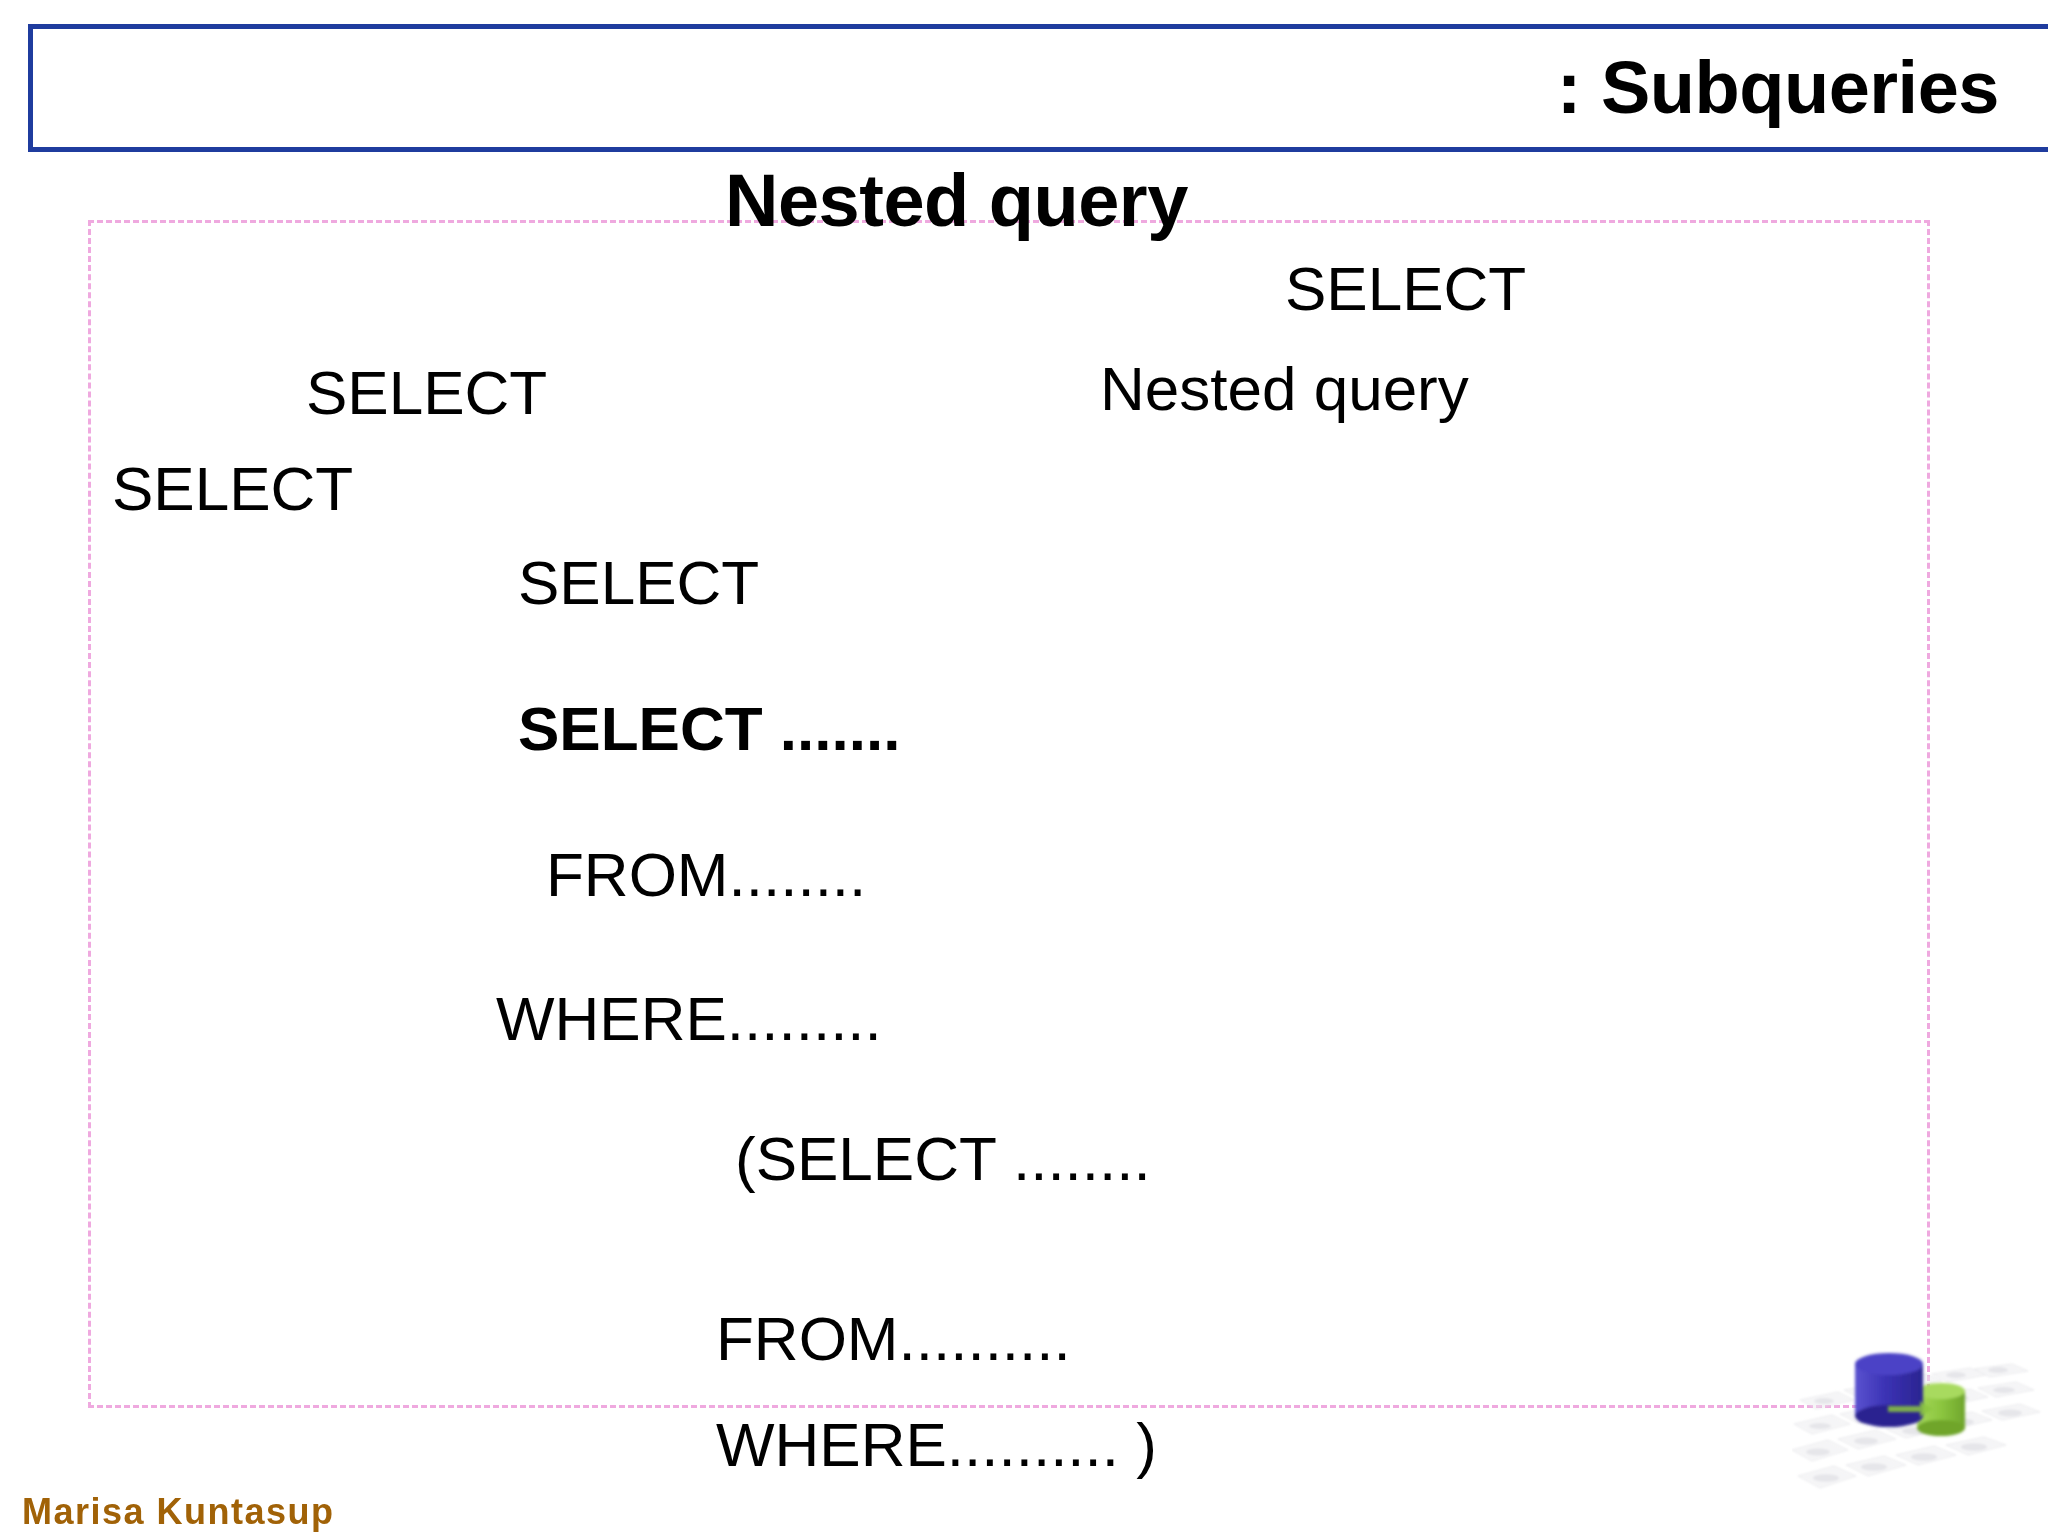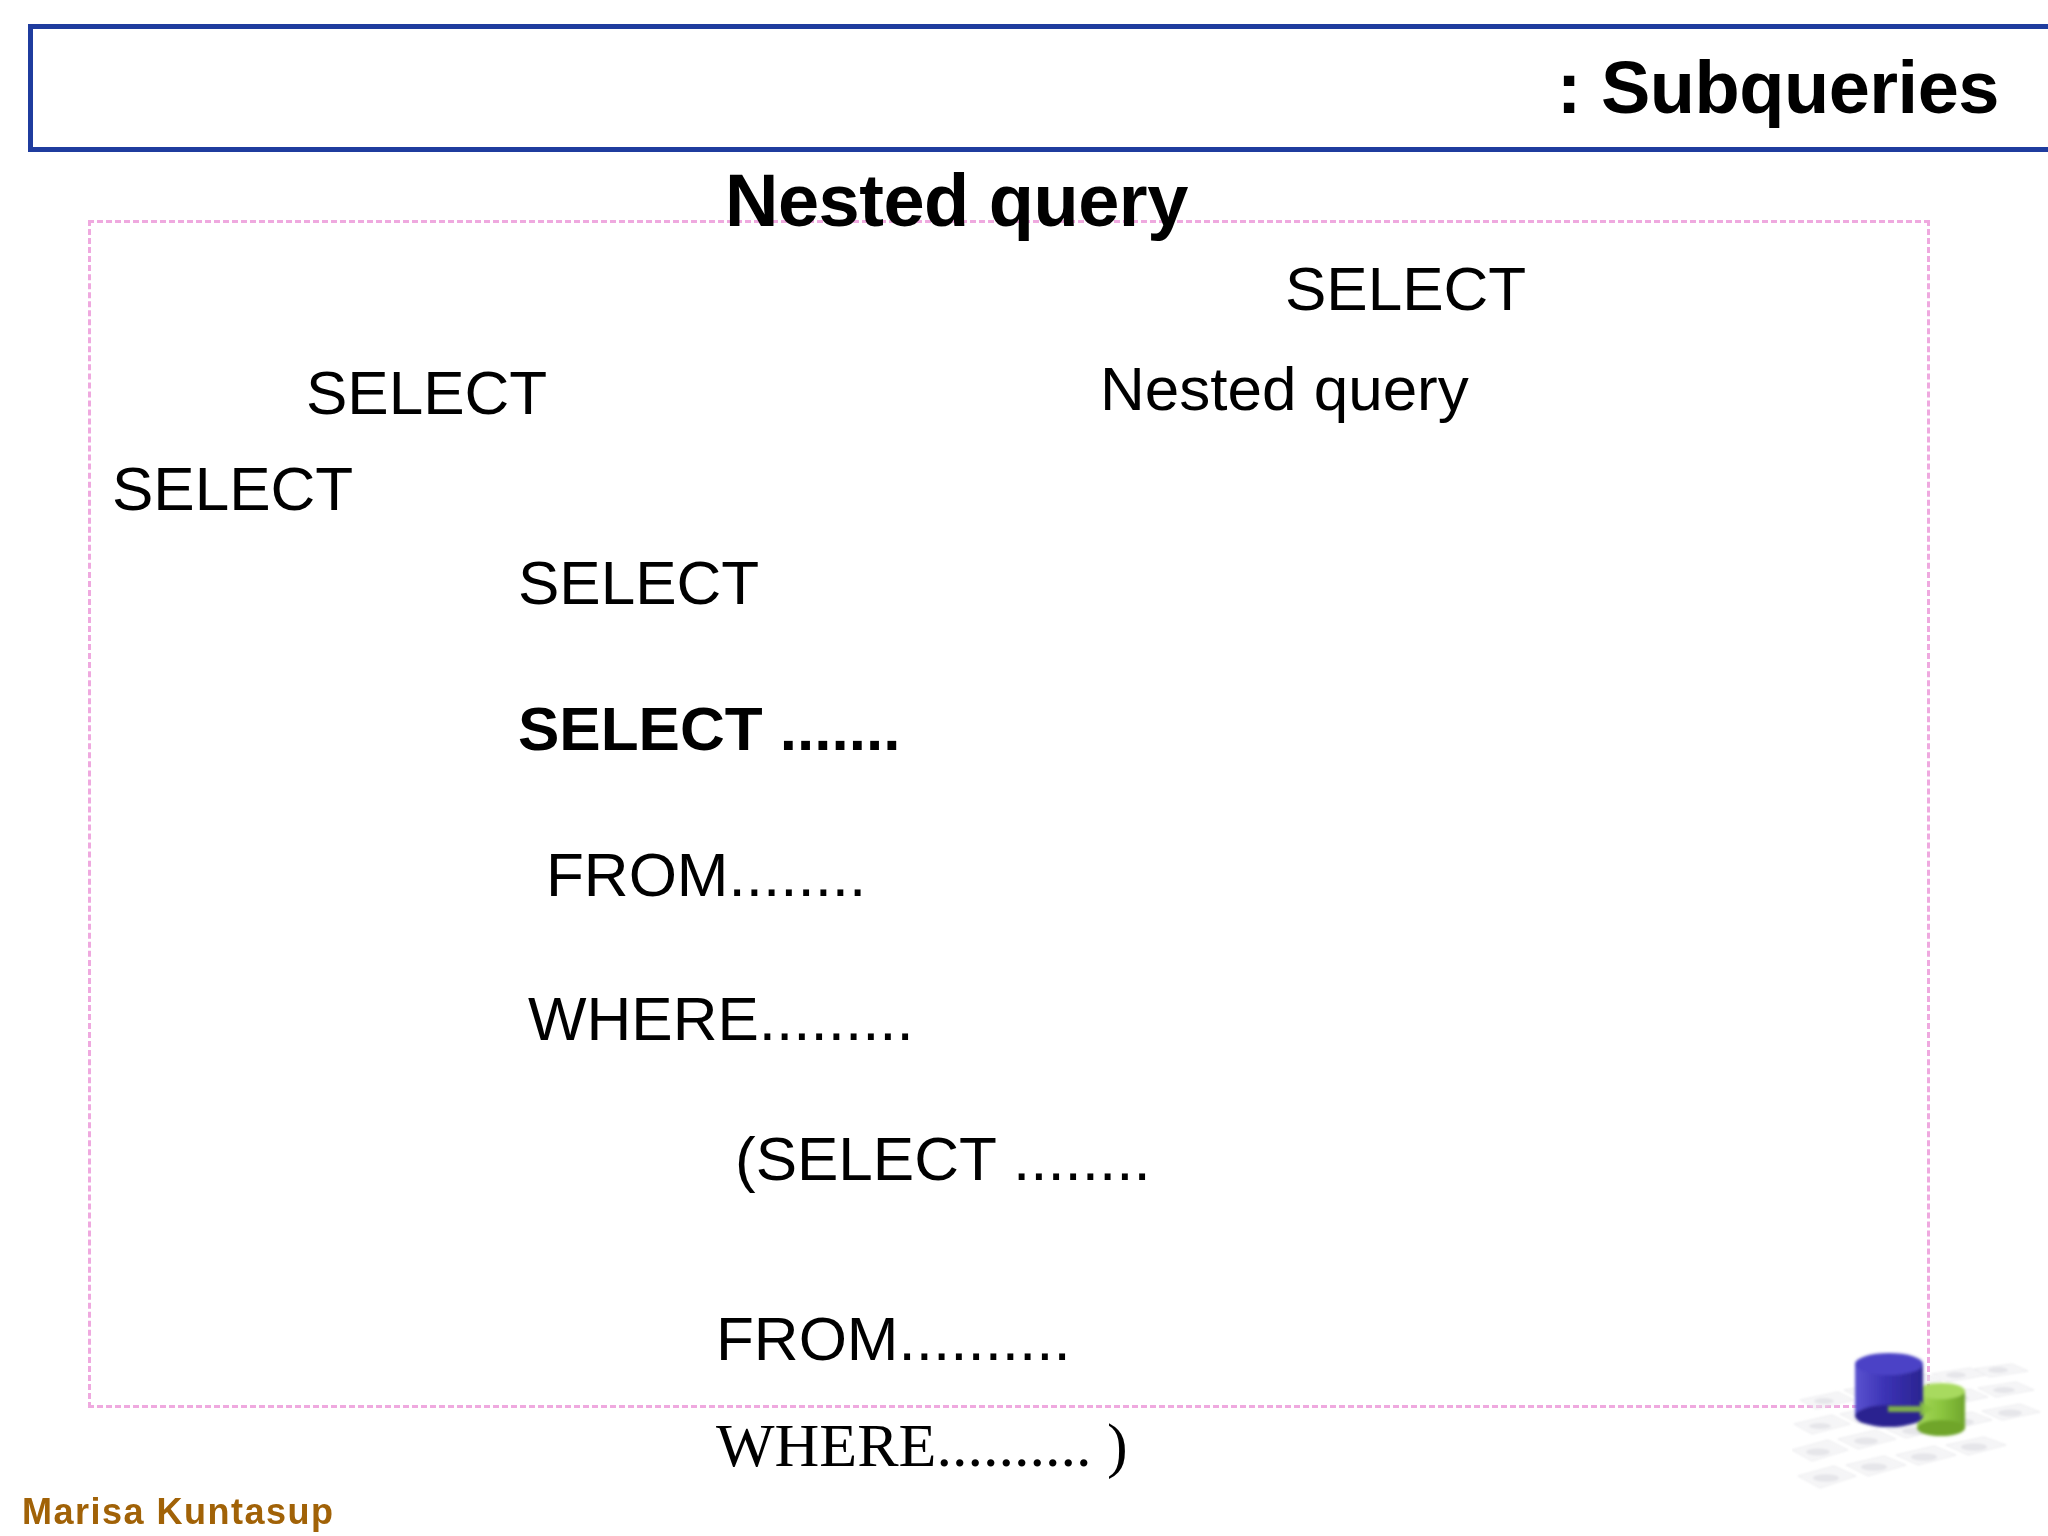--- a/index.html
+++ b/index.html
@@ -83,24 +83,24 @@
   .q-line {
     position: absolute;
     font-size: 62px;
     white-space: nowrap;
     line-height: 1;
     z-index: 4;
   }
   #q-outer-select  { left: 518px; top: 552px; }
   #q-select-dots   { left: 518px; top: 698px; font-weight: bold; }
   #q-from-dots     { left: 518px; top: 844px; margin-left: 28px; }
-  #q-where-dots    { left: 528px; top: 988px; }
+  #q-where-dots    { left: 496px; top: 988px; }
   #q-inner-select  { left: 716px; top: 1128px; margin-left: 19px; }
   #q-inner-from    { left: 716px; top: 1308px; }
-  #q-inner-where   { left: 716px; top: 1414px; font-family: Liberation Serif, serif; }
+  #q-inner-where   { left: 716px; top: 1414px; }
 
   
   #author {
     position: absolute;
     left: 22px;
     bottom: 6px;
     font-size: 36px;
     font-weight: bold;
     color: #a16207;
     letter-spacing: 1.5px;

